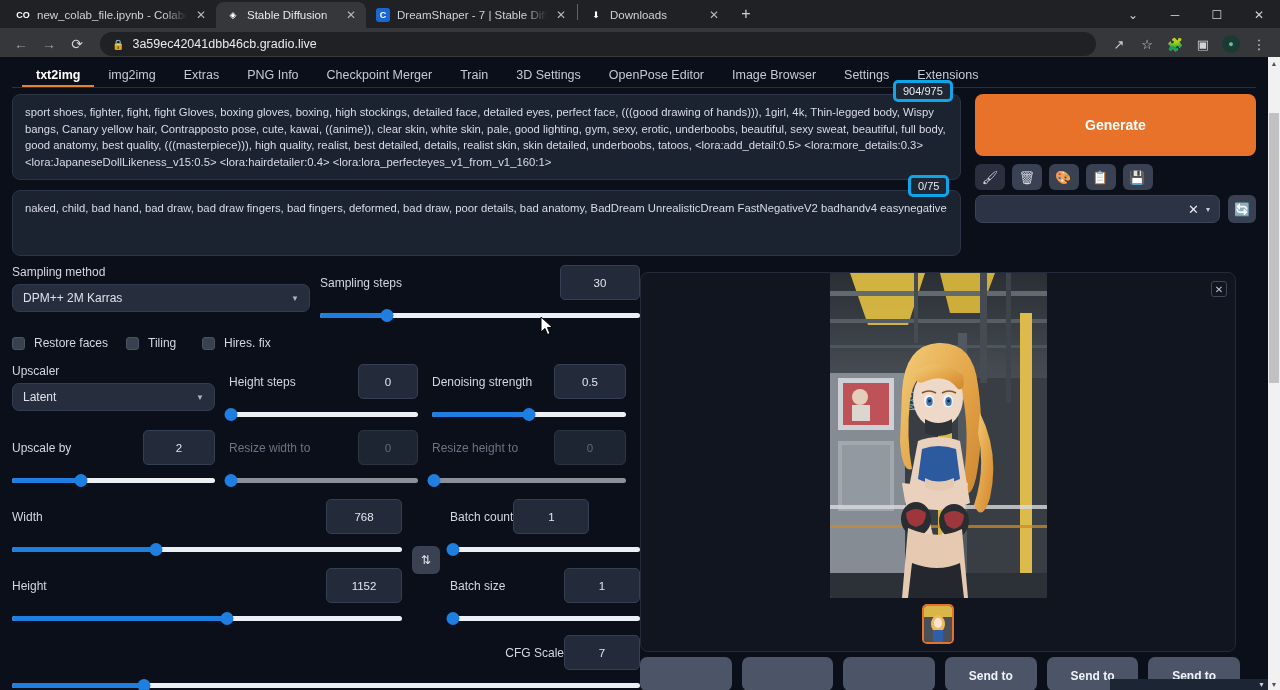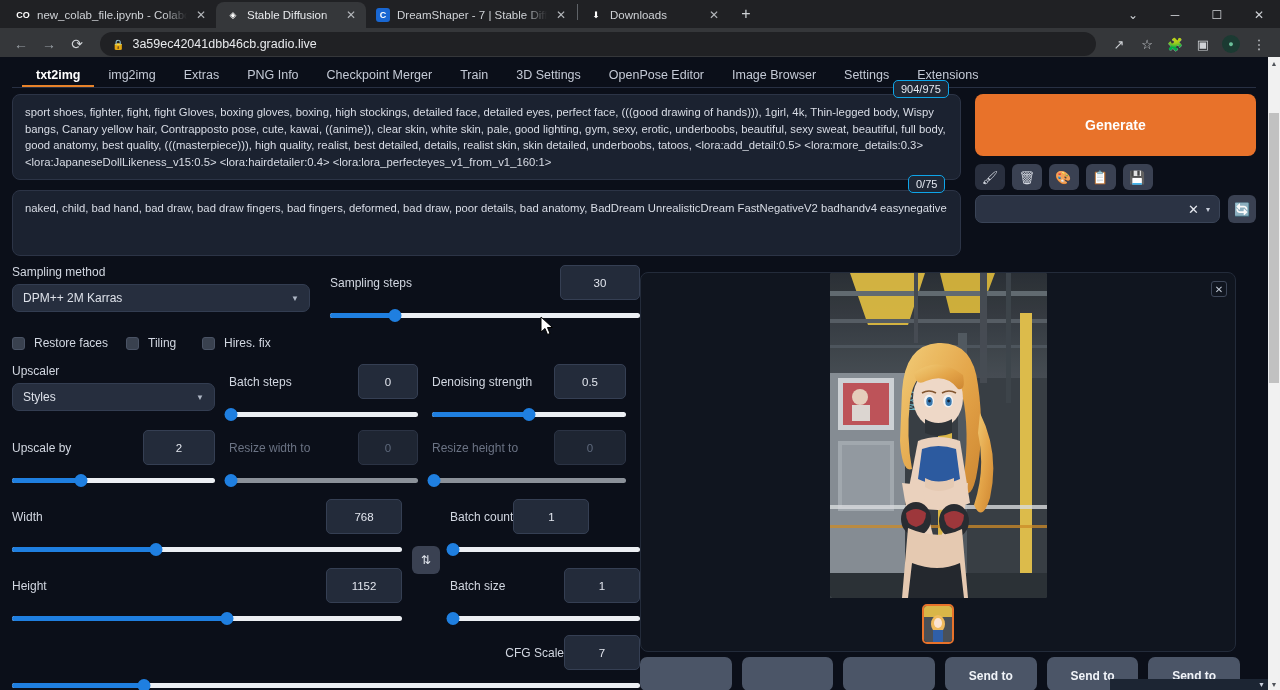--- a/index.html
+++ b/index.html
@@ -91,21 +91,21 @@
     display:flex; align-items:flex-end; gap: 0; height:25px;
     border-bottom:1px solid #283043; padding-left: 10px; position:relative; top:6px;
   }
   .navtab {
     font-size: 12.5px; color:#c4cad6; padding: 2px 14px 5px; white-space:nowrap;
   }
   .navtab.active { color:#fff; font-weight:bold; border-bottom:2px solid #e8832a;
     padding-bottom:3px; }
 
   .counter-pill {
-    position:absolute; background:#1f2735; border:1px solid #0ea5e9;
+    position:absolute; background:#1f2735; border:3px solid #0ea5e9;
     border-radius:5px; font-size:11px; color:#e4e8f0; padding:2px 7px; z-index:6;
   }
 
   .promptbox {
     margin-top: 12px; background:#1b2230; border:1px solid #2e3banything;
     border:1px solid #2c3446; border-radius:8px;
     padding: 9px 12px; font-size:11.3px; line-height:16.6px; color:#d9dde6;
     position:relative;
   }
   .promptbox.neg { margin-top:10px; min-height: 66px; }
@@ -300,21 +300,21 @@
               <div class="styles-refresh">🔄</div>
             </div>
           </div>
         </div>
 
         <div class="counter-pill" style="left:893px; top:23px;">904/975</div>
         <div class="counter-pill" style="left:908px; top:118px;">0/75</div>
 
         <div style="position:absolute; left:12px; top:208px; width:628px;">
 
-          <div style="display:flex; gap:10px;">
+          <div style="display:flex; ">
             <div style="width:298px;">
               <div class="lbl">Sampling method</div>
               <div class="dropdown">
                 <span>DPM++ 2M Karras</span>
                 <span class="dd-caret">▼</span>
               </div>
             </div>
             <div style="flex:1 1 auto; padding-left:10px;">
               <div style="display:flex; align-items:center; justify-content:space-between;">
                 <div class="lbl" style="margin-bottom:0;">Sampling steps</div>
@@ -339,27 +339,27 @@
             <div class="checkrow">
               <span class="chk"></span>
               <span class="chk-lbl">Hires. fix</span>
             </div>
           </div>
 
           <div style="display:flex; margin-top:14px;">
             <div style="width:203px;">
               <div class="lbl">Upscaler</div>
               <div class="dropdown">
-                <span>Styles</span>
+                <span>Latent</span>
                 <span class="dd-caret">▼</span>
               </div>
             </div>
             <div style="width:203px; padding-left:14px;">
               <div style="display:flex; align-items:center; justify-content:space-between;">
-                <div class="lbl" style="margin-bottom:0;">Batch steps</div>
+                <div class="lbl" style="margin-bottom:0;">Height steps</div>
                 <div class="numbox" style="width:60px;">0</div>
               </div>
               <div class="slider" style="margin-top:13px;">
                 <div class="fill" style="width:0%"></div>
                   <div class="knob" style="left:1%"></div>
               </div>
             </div>
             <div style="width:208px; padding-left:14px;">
               <div style="display:flex; align-items:center; justify-content:space-between;">
                 <div class="lbl" style="margin-bottom:0;">Denoising strength</div>

